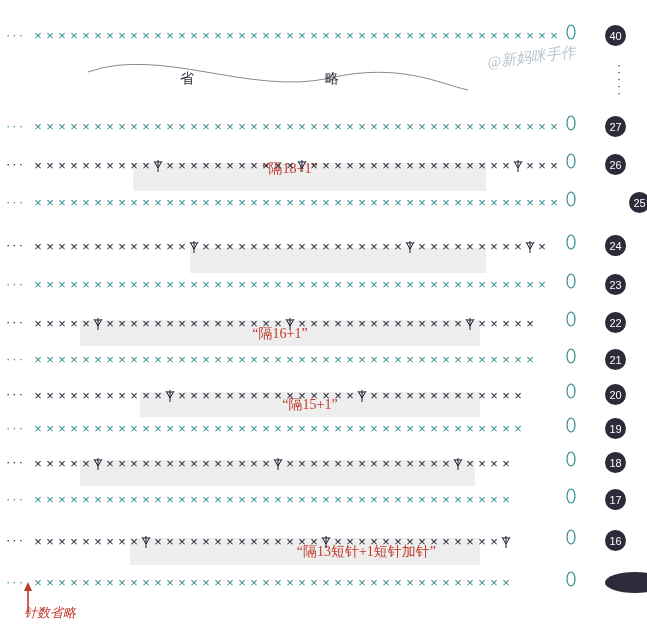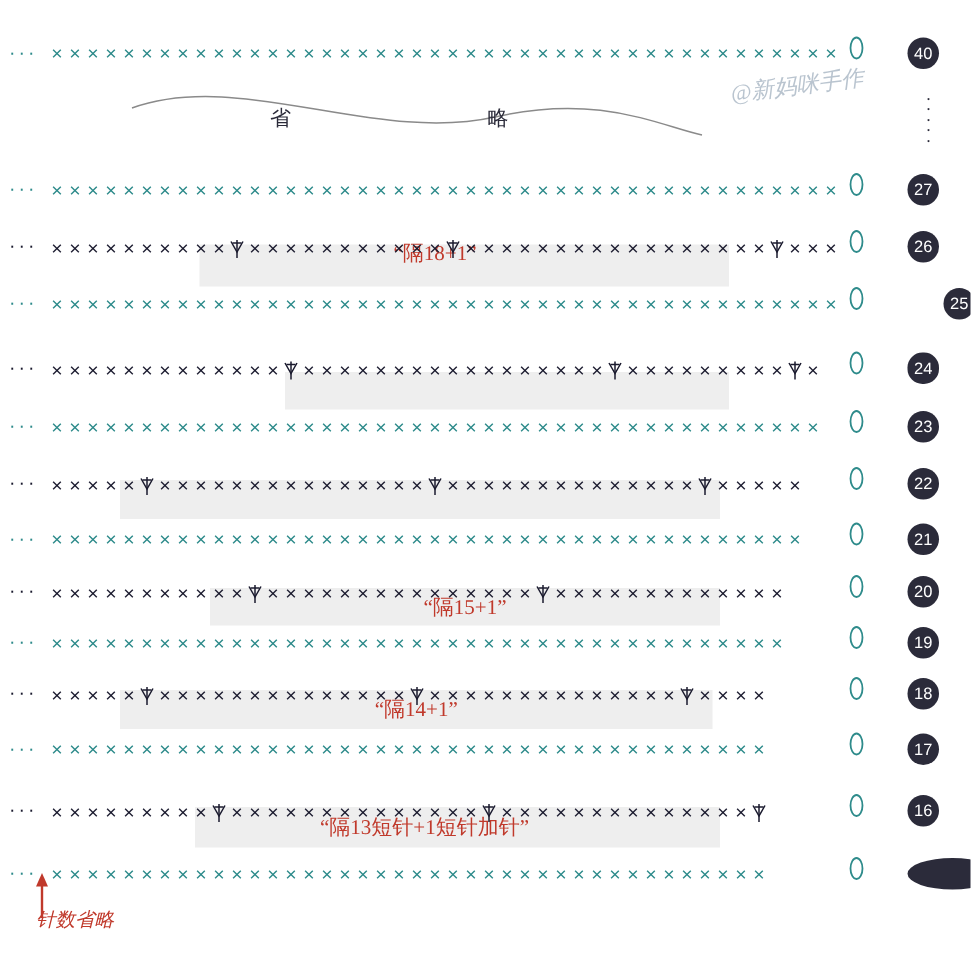--- a/index.html
+++ b/index.html
@@ -124,29 +124,29 @@
   <div class="watermark" style="left:487px; top:48px; transform: rotate(-7deg);">@新妈咪手作</div>
 
   <div class="vdots" style="left:617px; top:62px;">·<br>·<br>·<br>·<br>·</div>
 
   <div class="band" style="left:133px; top:163px; width:353px; height:28px;"></div>
   <div class="band-label" style="left:133px; top:160px; width:314px;">“隔18+1”</div>
 
   <div class="band" style="left:190px; top:248px; width:296px; height:25px;"></div>
 
   <div class="band" style="left:80px; top:320px; width:400px; height:26px;"></div>
+  <div class="band-label" style="left:80px; top:325px; width:400px;">“隔16+1”</div>
 
   <div class="band" style="left:140px; top:392px; width:340px; height:25px;"></div>
   <div class="band-label" style="left:140px; top:396px; width:340px;">“隔15+1”</div>
 
   <div class="band" style="left:80px; top:460px; width:395px; height:26px;"></div>
-  <div class="band-label" style="left:80px; top:464px; width:395px;">“隔14+1”</div>
 
   <div class="band" style="left:130px; top:538px; width:350px; height:27px;"></div>
-  <div class="band-label" style="left:130px; top:543px; width:306px;">“隔13短针+1短针加针”</div>
+  <div class="band-label" style="left:130px; top:543px; width:306px;text-align:right;">“隔13短针+1短针加针”</div>
 
   <svg width="60" height="40" style="position:absolute;left:16px;top:580px;">
     <line x1="12" y1="32" x2="12" y2="8" stroke="#c0392b" stroke-width="1.6"></line>
     <polygon points="12,2 8,11 16,11" fill="#c0392b"></polygon>
   </svg>
   <div class="bottom-note" style="left:24px; top:604px;font-style:italic;">针数省略</div>
 
   <div id="rows-container">
       <div class="dots" style="position: absolute; left: 6px; top: 27px;">···</div>
       <div class="stitches" style="left: 32px; top: 28px;">

